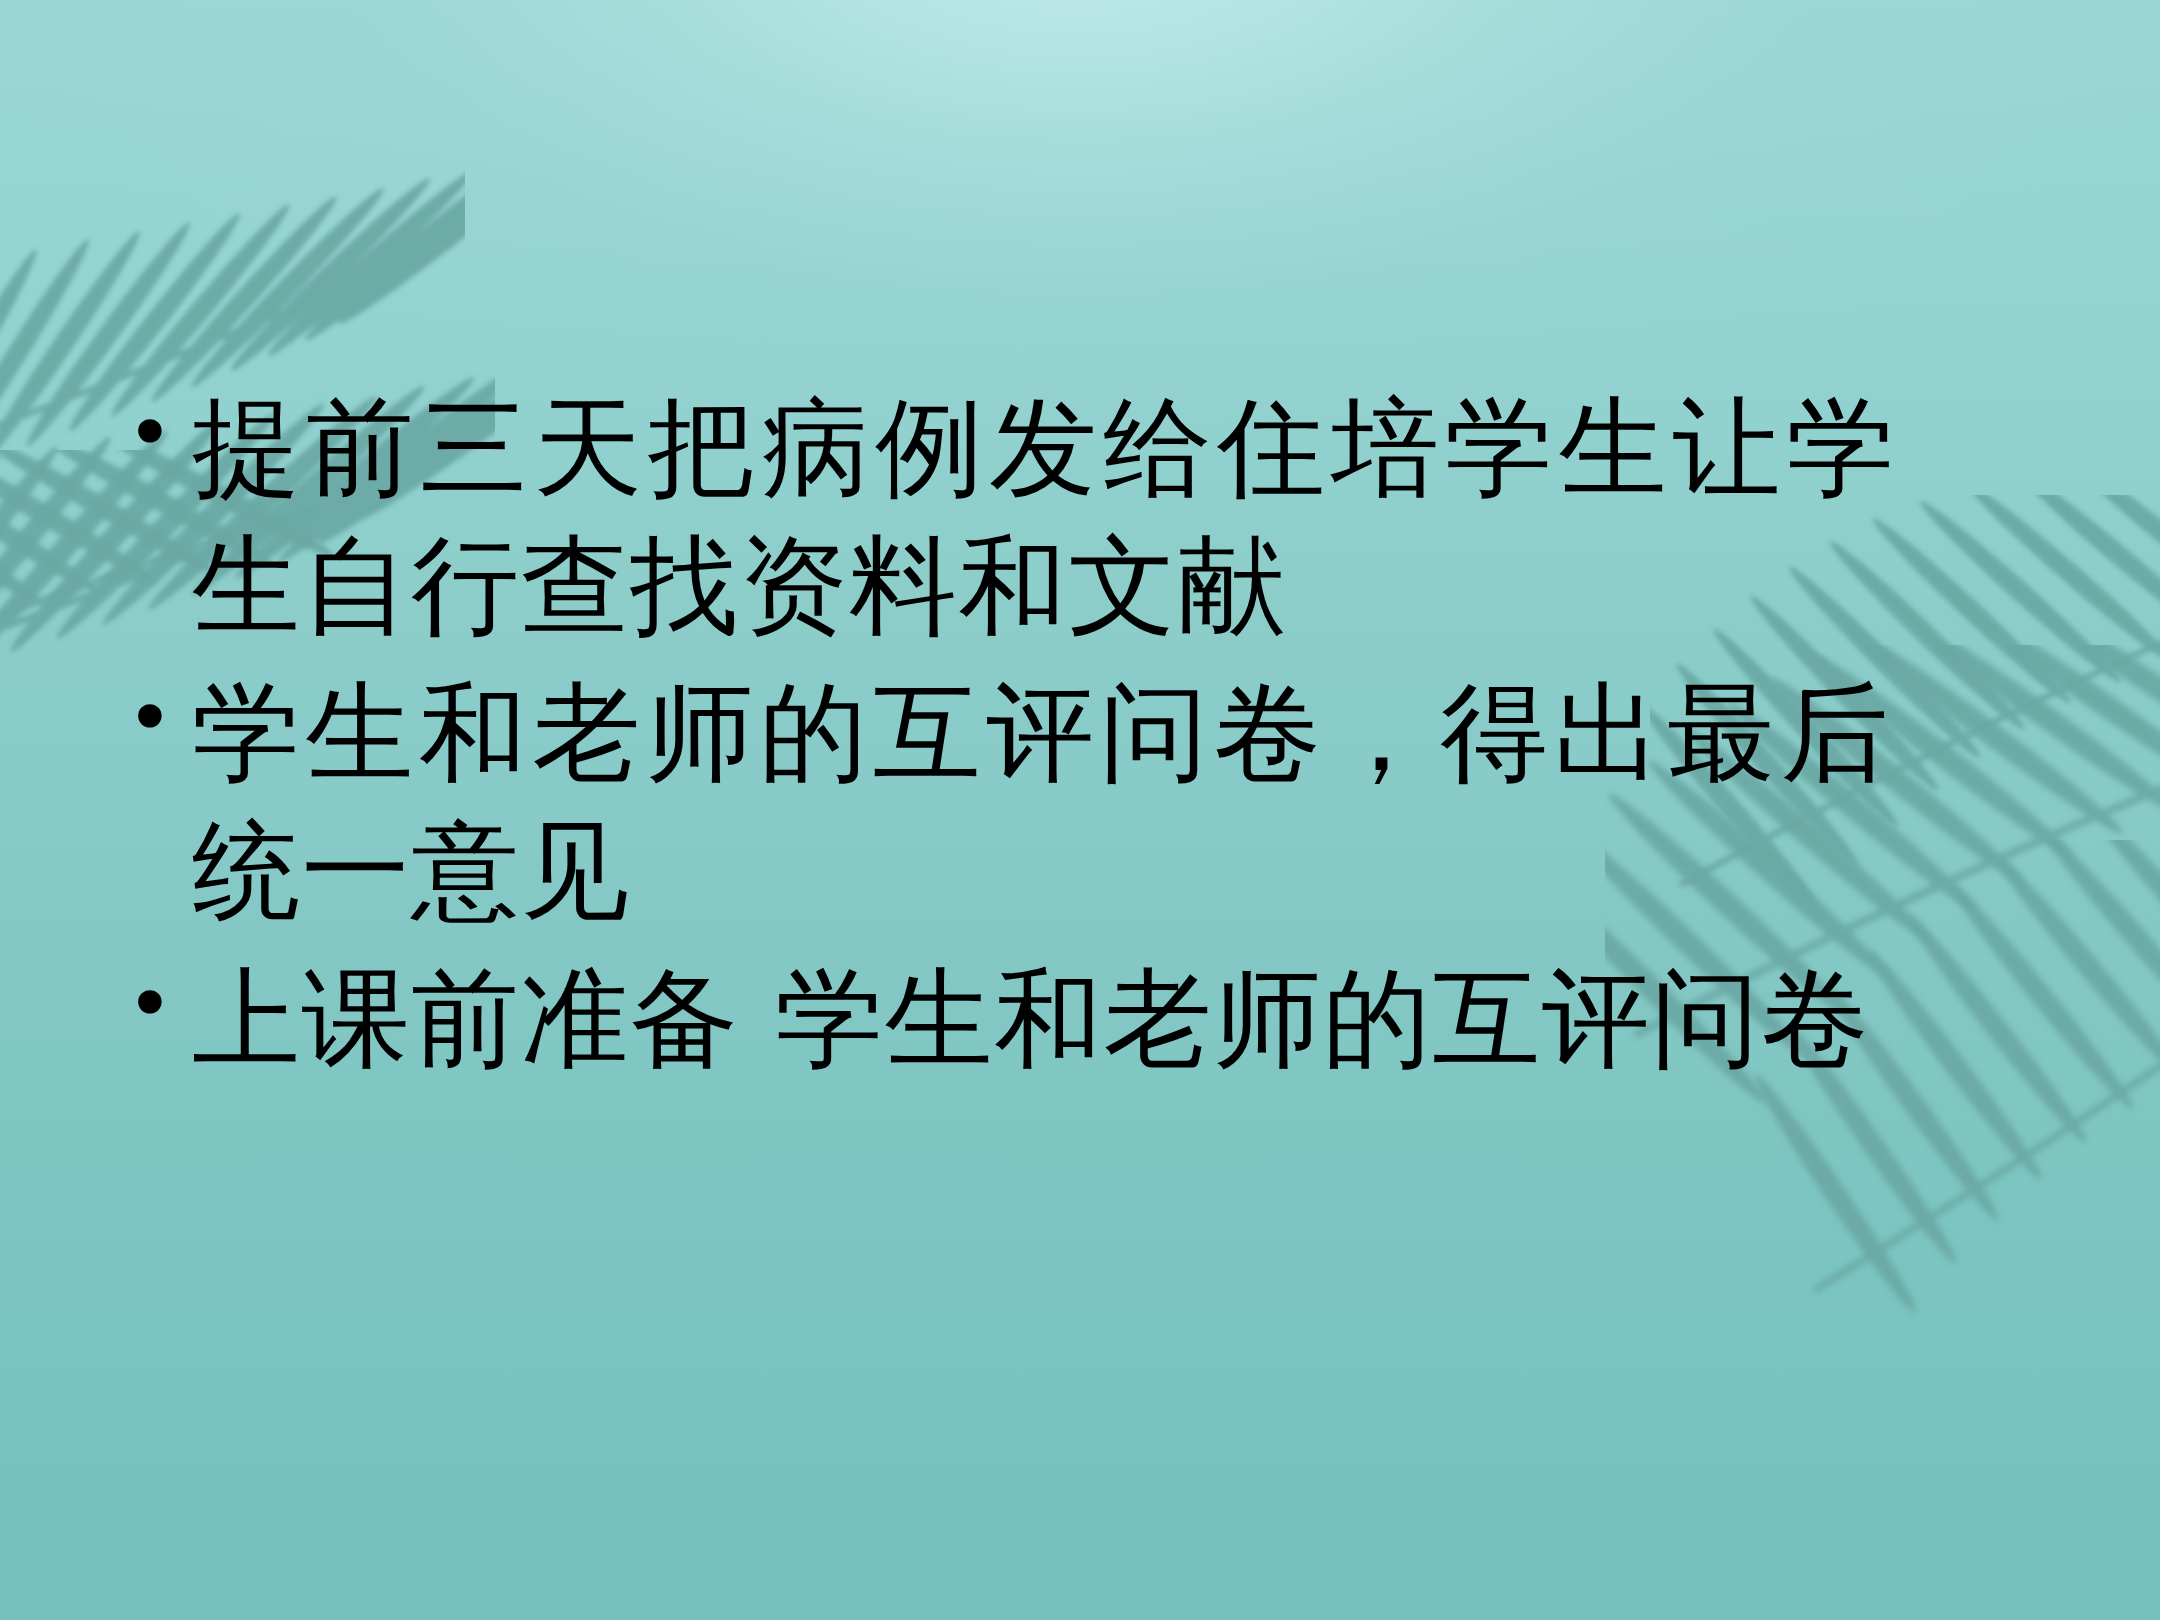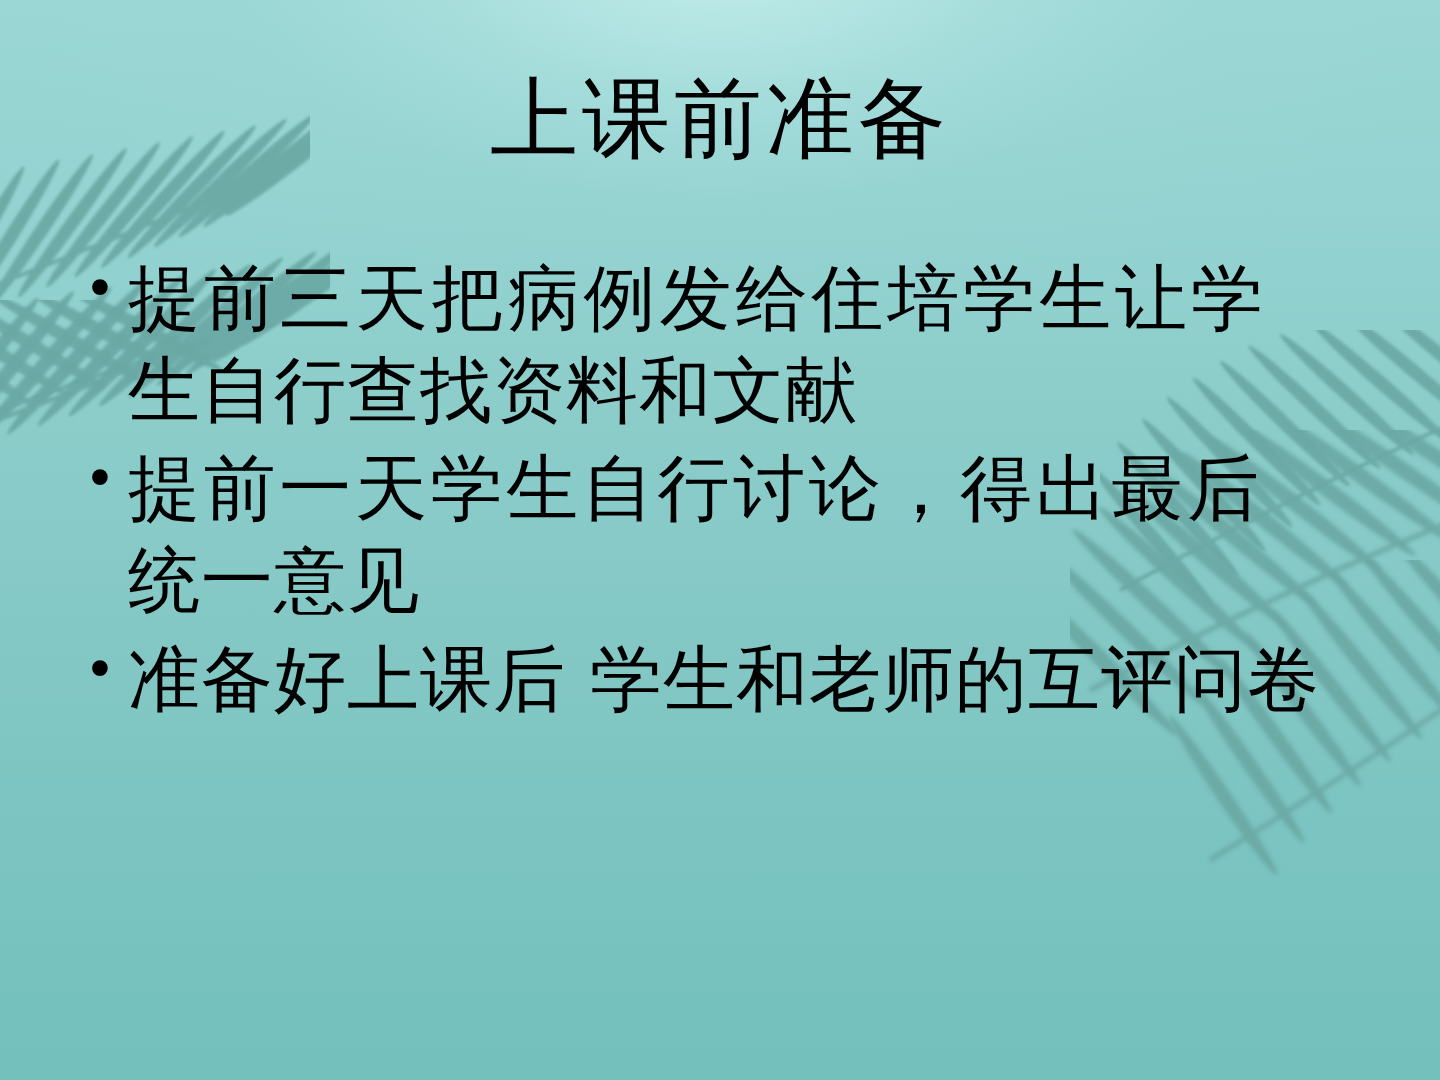--- a/index.html
+++ b/index.html
@@ -323,34 +323,33 @@
               <use href="#leaflet-f" transform="translate(190,248) rotate(55) translate(-54,0)"></use>
               <use href="#leaflet-f" transform="translate(158,272) rotate(56) translate(-44,0)"></use>
             </g>
           </g>
         </g>
       </svg>
     </div>
 
   </div>
 
-  <div class="title">上课前准备</div>
 
   <div class="body">
 
     <div class="bullet-row b1">
       <div class="bullet-mark">•</div>
       <div class="bullet-text">提前三天把病例发给住培学生让学生自行查找资料和文献</div>
     </div>
 
     <div class="bullet-row b2">
       <div class="bullet-mark">•</div>
-      <div class="bullet-text">提前一天学生自行讨论，得出最后统一意见</div>
+      <div class="bullet-text">学生和老师的互评问卷，得出最后统一意见</div>
     </div>
 
     <div class="bullet-row b3">
       <div class="bullet-mark">•</div>
-      <div class="bullet-text">准备好上课后 学生和老师的互评问卷</div>
+      <div class="bullet-text">上课前准备 学生和老师的互评问卷</div>
     </div>
 
   </div>
 
 </div>
 
 </body></html>

